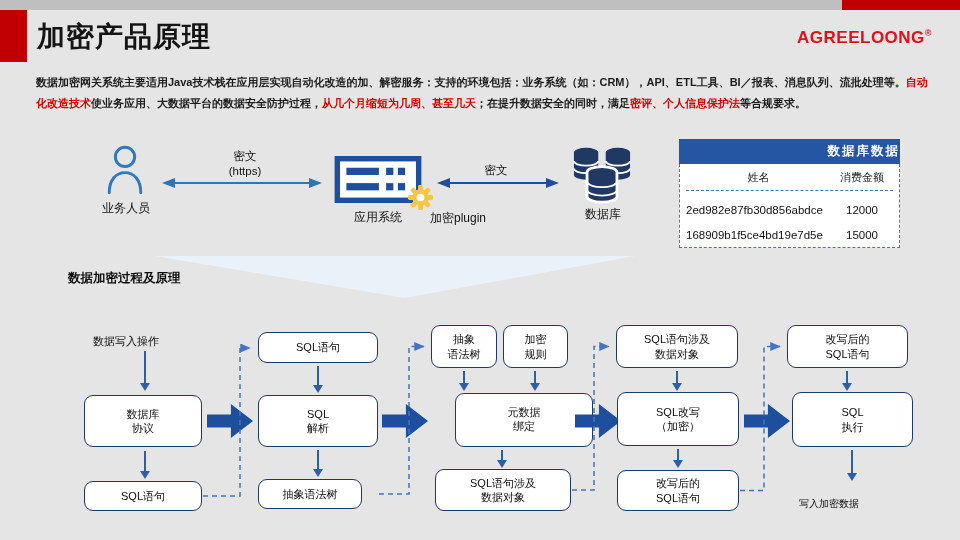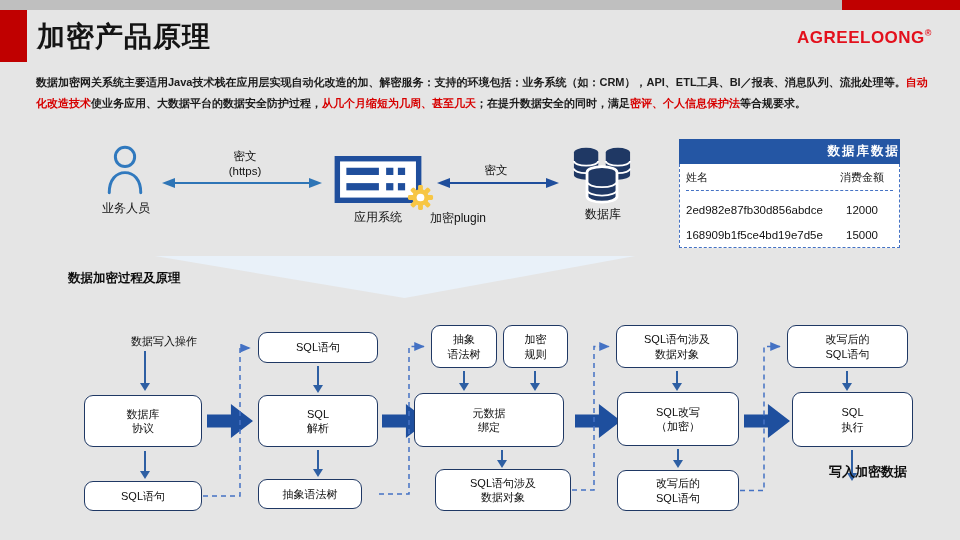--- a/index.html
+++ b/index.html
@@ -35,47 +35,47 @@
   .icon-db     { position:absolute; left:572px; top:146px; }
   .arrow1 { position:absolute; left:162px; top:177px; }
   .arrow2 { position:absolute; left:437px; top:177px; }
 
   
   .dbtable { position:absolute; left:679px; top:139px; width:221px; }
   .dbt-header { background:#2456a4; color:#fff; font-size:12.5px; font-weight:700; text-align:right;
                 padding:4px 0; letter-spacing:2px; }
   .dbt-body { border:1.5px dashed #4472c4; border-top:none; padding:3px 6px 6px; background:#fff; }
   .dbt-cols { display:flex; border-bottom:1.5px dashed #4472c4; padding:3px 0 5px; font-size:11px; color:#222; }
-  .dbt-cols .c1 { flex:1; text-align:left; }
+  .dbt-cols .c1 { flex:1; text-align:center; }
   .dbt-cols .c2 { width:62px; text-align:center; }
   .dbt-row { display:flex; align-items:center; padding-top:6px; font-size:11.5px; color:#111;margin-top:7px; }
   .dbt-row .c1 { flex:1; }
   .dbt-row .c2 { width:62px; text-align:center; }
 
   
   .funnel { position:absolute; left:155px; top:256px; width:480px; height:42px; background:#e9f1f9;
             clip-path:polygon(0 0,100% 0,52% 100%); }
   .section-title { position:absolute; left:68px; top:270px; font-size:12.5px; font-weight:700; color:#0d0d0d; }
 
   
   .fbox { position:absolute; background:#fff; border:1.6px solid #1f3864; border-radius:9px;
           display:flex; align-items:center; justify-content:center; text-align:center;
           font-size:11px; color:#0d0d0d; white-space:pre-line; line-height:1.3; }
-  .flabel { position:absolute; text-align:right; font-size:11px; color:#0d0d0d; white-space:pre-line; }
+  .flabel { position:absolute; text-align:left; font-size:11px; color:#0d0d0d; white-space:pre-line; }
   .fl-input  { left:93px;  top:334px; width:104px; }
-  .fl-result { left:799px; top:463px; width:108px; font-weight:700; font-size:13px; }
+  .fl-result { left:799px; top:497px; width:108px; font-weight:400; font-size:10px; }
 
   .b-c1-main { left:84px;  top:395px; width:118px; height:52px; }
   .b-c1-out  { left:84px;  top:481px; width:118px; height:30px; }
   .b-c2-in   { left:258px; top:332px; width:120px; height:31px; }
   .b-c2-main { left:258px; top:395px; width:120px; height:52px; }
   .b-c2-out  { left:258px; top:479px; width:104px; height:30px; }
   .b-c3-inA  { left:431px; top:325px; width:66px;  height:43px; }
   .b-c3-inB  { left:503px; top:325px; width:65px;  height:43px; }
-  .b-c3-main { left:414px; top:393px; width:150px; height:54px; }
+  .b-c3-main { left:455px; top:393px; width:138px; height:54px;font-family:Liberation Mono, monospace; }
   .b-c3-out  { left:435px; top:469px; width:136px; height:42px; }
   .b-c4-in   { left:616px; top:325px; width:122px; height:43px; }
   .b-c4-main { left:617px; top:392px; width:122px; height:54px; }
   .b-c4-out  { left:617px; top:470px; width:122px; height:41px; }
   .b-c5-in   { left:787px; top:325px; width:121px; height:43px; }
   .b-c5-main { left:792px; top:392px; width:121px; height:55px; }
 
   .varrow { position:absolute; width:2.2px; background:#2e5fa3; }
   .varrow::after { content:''; position:absolute; left:50%; transform:translateX(-50%); bottom:-7px;
                    width:0; height:0; border-left:5px solid transparent; border-right:5px solid transparent;

